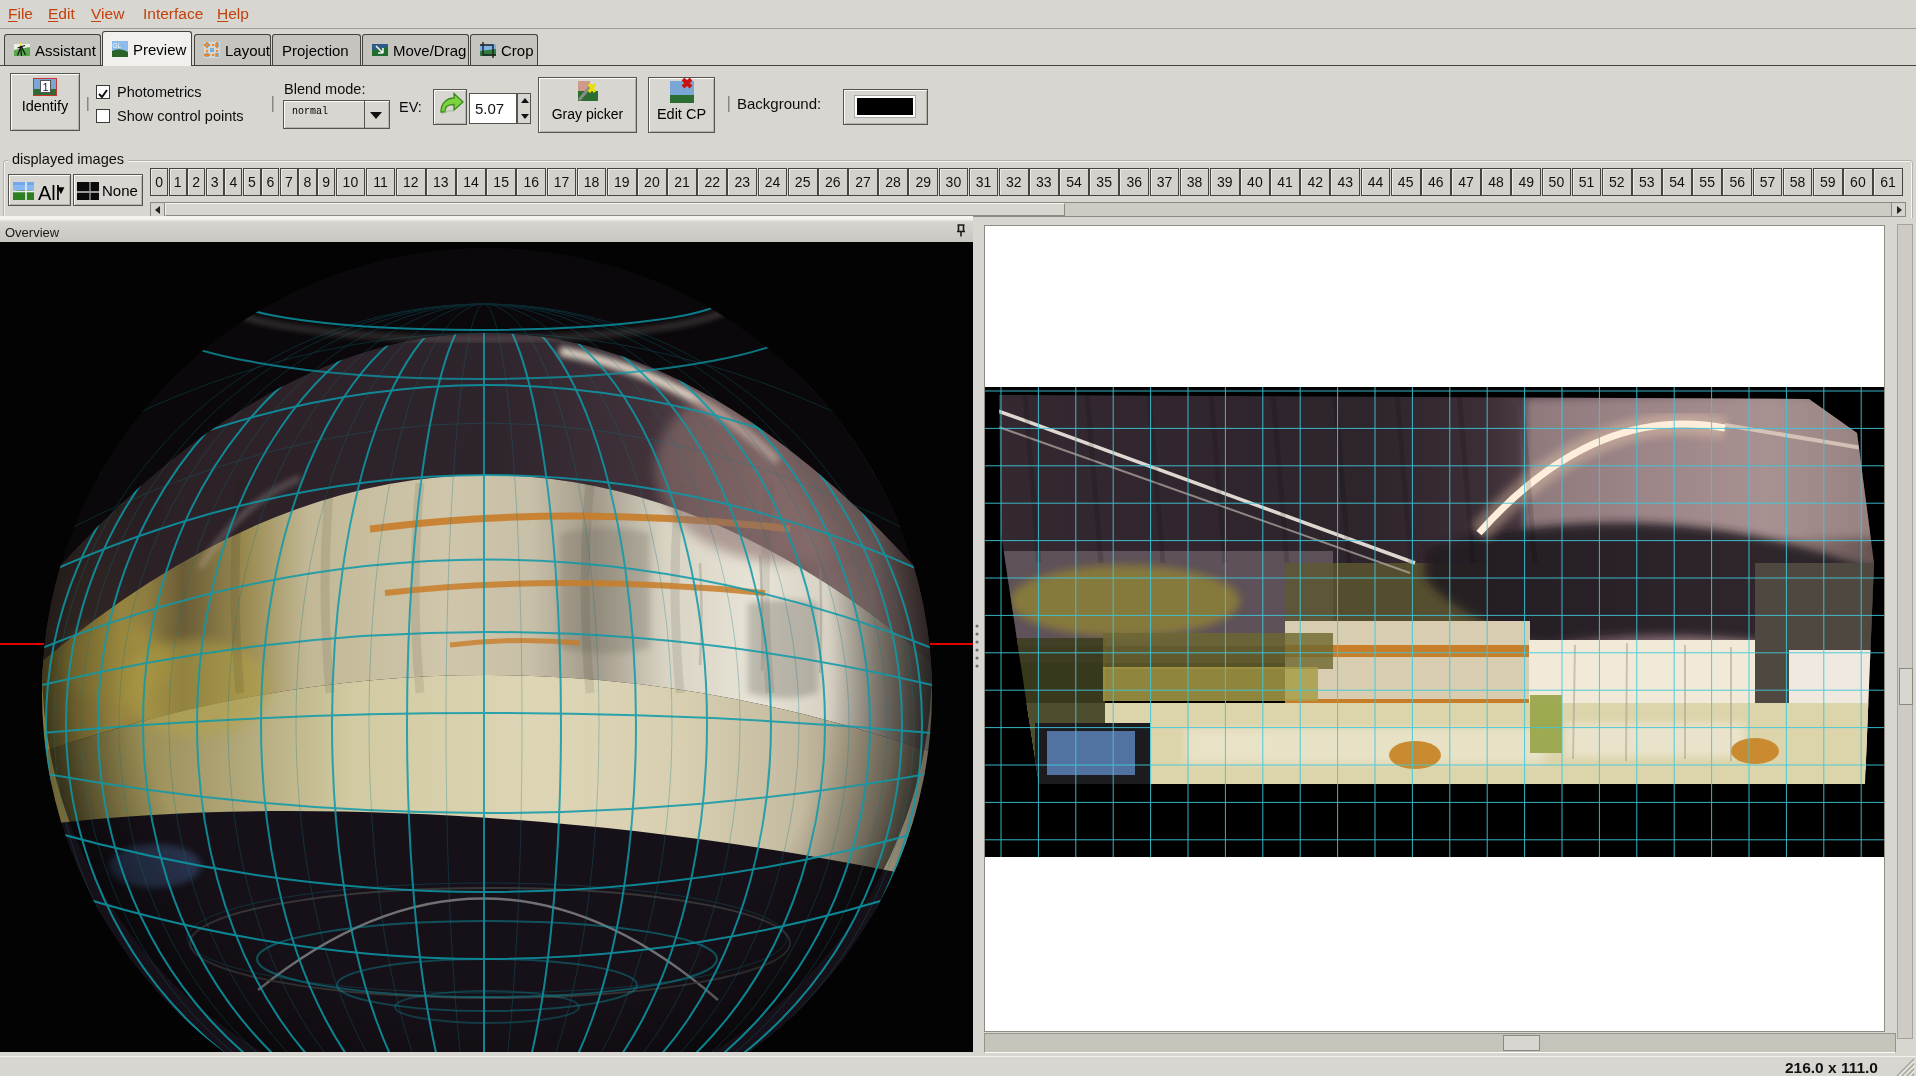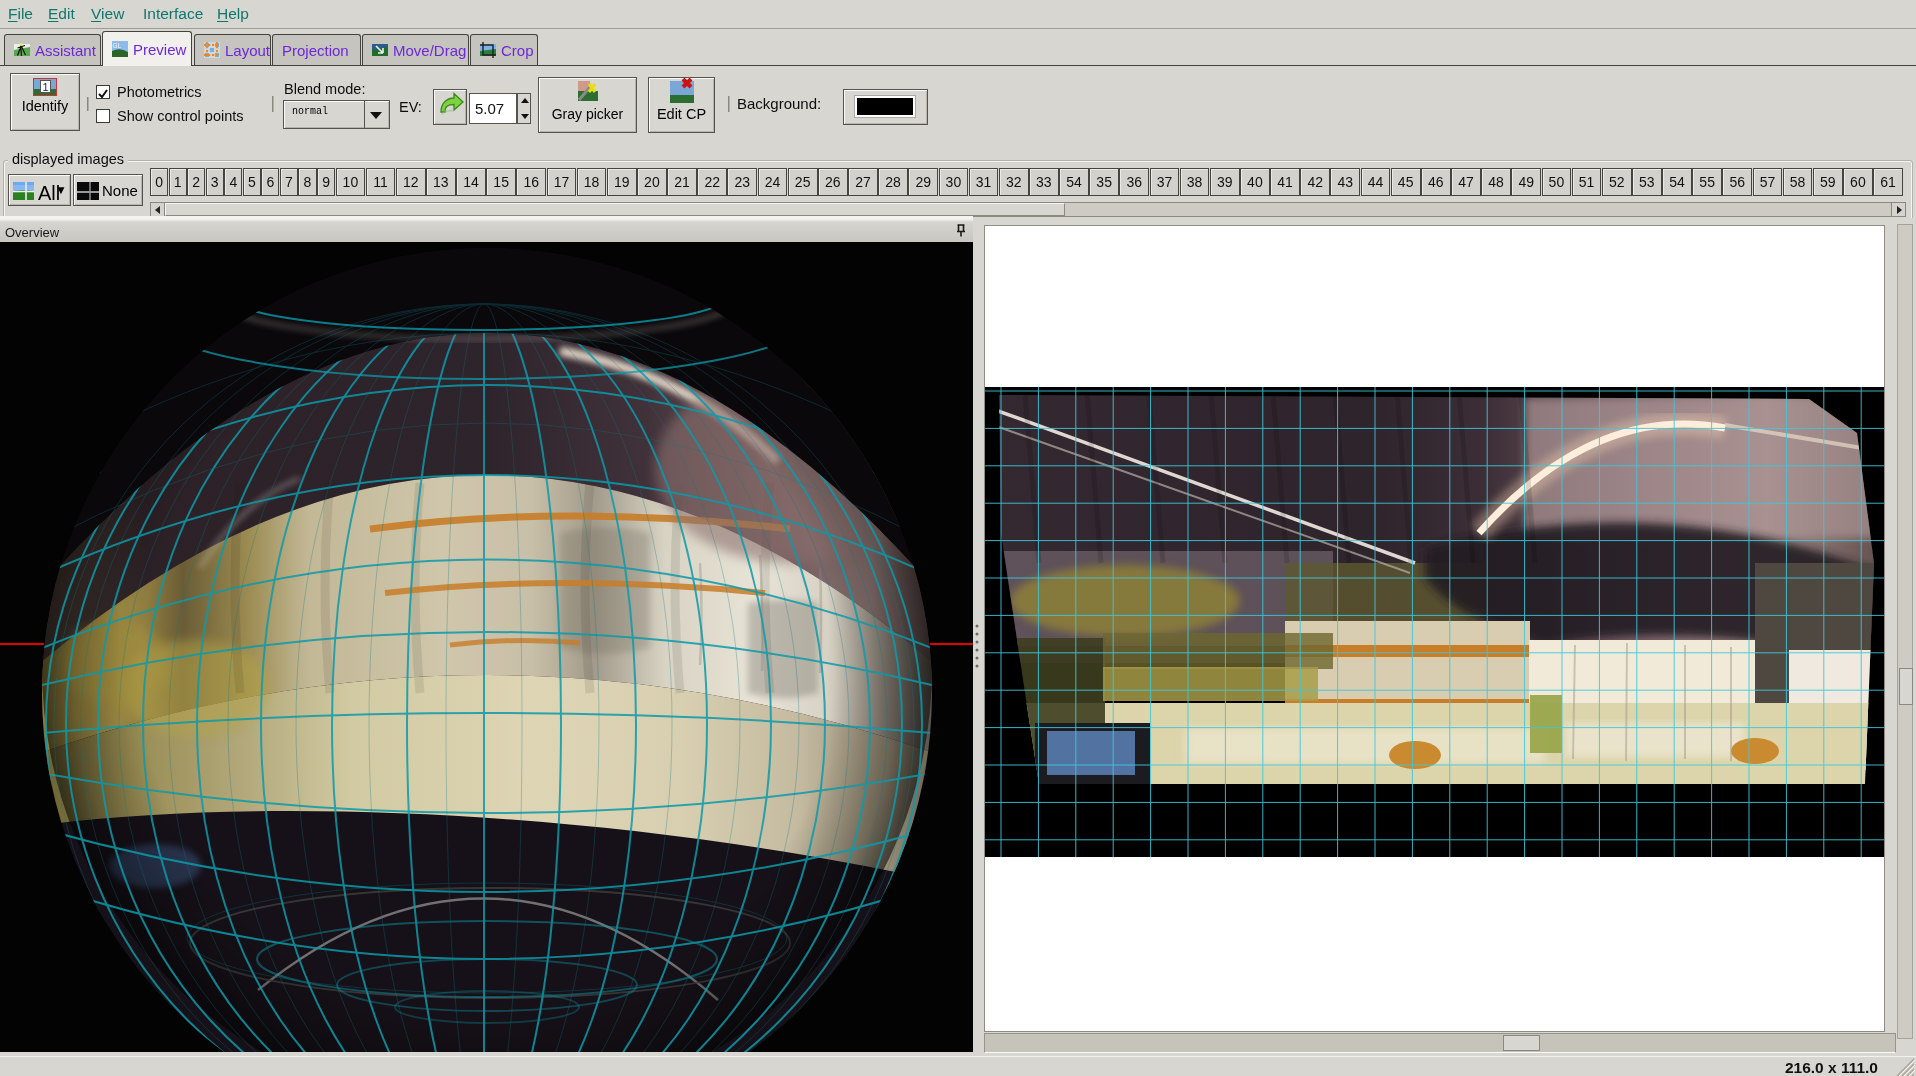--- a/index.html
+++ b/index.html
@@ -1,23 +1,23 @@
 <!DOCTYPE html>
 <html><head>
 <meta charset="utf-8">
 <style>
 * { margin:0; padding:0; box-sizing:border-box; }
 html,body { width:1916px; height:1076px; overflow:hidden; background:#d8d6d0;
   font-family:"Liberation Sans", sans-serif; }
 .abs { position:absolute; }
 #menubar { left:0; top:0; width:1916px; height:29px; background:#d8d6d0; border-bottom:1px solid #9e9c95; }
-.menuitem { position:absolute; top:5px; font-size:15.5px; color:#0f766e; }
+.menuitem { position:absolute; top:5px; font-size:15.5px; color:#c2410c; }
 .u { text-decoration:underline; text-underline-offset:2px; }
 #tabrow { left:0; top:30px; width:1916px; height:36px; background:#d8d6d0; }
-.tab { position:absolute; top:4px; height:31px; background:#c6c4be; border:1px solid #43423e; border-bottom:none; border-radius:3px 3px 0 0; font-size:15px; color:#6d28d9; display:flex; align-items:center; padding:4px 9px; }
+.tab { position:absolute; top:4px; height:31px; background:#c6c4be; border:1px solid #43423e; border-bottom:none; border-radius:3px 3px 0 0; font-size:15px; color:#000000; display:flex; align-items:center; padding:4px 9px; }
 .tab.sel { top:1px; height:35px; background:#f1f0ec; z-index:3; }
 .tabline { position:absolute; left:0; top:35px; width:1916px; height:1px; background:#43423e; }
 .ticon { width:16px; height:16px; margin-right:5px; display:inline-block; position:relative; }
 #toolbar { left:0; top:66px; width:1916px; height:86px; background:#d8d6d0; }
 .btn3 { position:absolute; background:#d8d6d0; border:1px solid #55544f; box-shadow:inset 1px 1px 0 #fbfbf9, inset -1px -1px 0 #b5b3ab; }
 .cb { position:absolute; width:14px; height:14px; background:#fff; border:1px solid #3a3a37; }
 .lbl { position:absolute; font-size:14.5px; color:#0d0d0d; white-space:nowrap; }
 #grpbox { position:absolute; left:3px; top:160px; width:1910px; height:62px; border:1px solid #b3b1aa; border-radius:3px; box-shadow:0 0 0 1px #f5f4f1 inset; }
 #grplabel { position:absolute; left:8px; top:151px; font-size:14.5px; color:#0d0d0d; background:#d8d6d0; padding:0 4px; }
 .numbtn { position:absolute; top:168px; height:28px; background:#d3d1cb; border:1px solid #45443f; box-shadow:inset 1px 1px 0 #eceae6; font-size:14px; color:#111; text-align:center; line-height:26px; }

